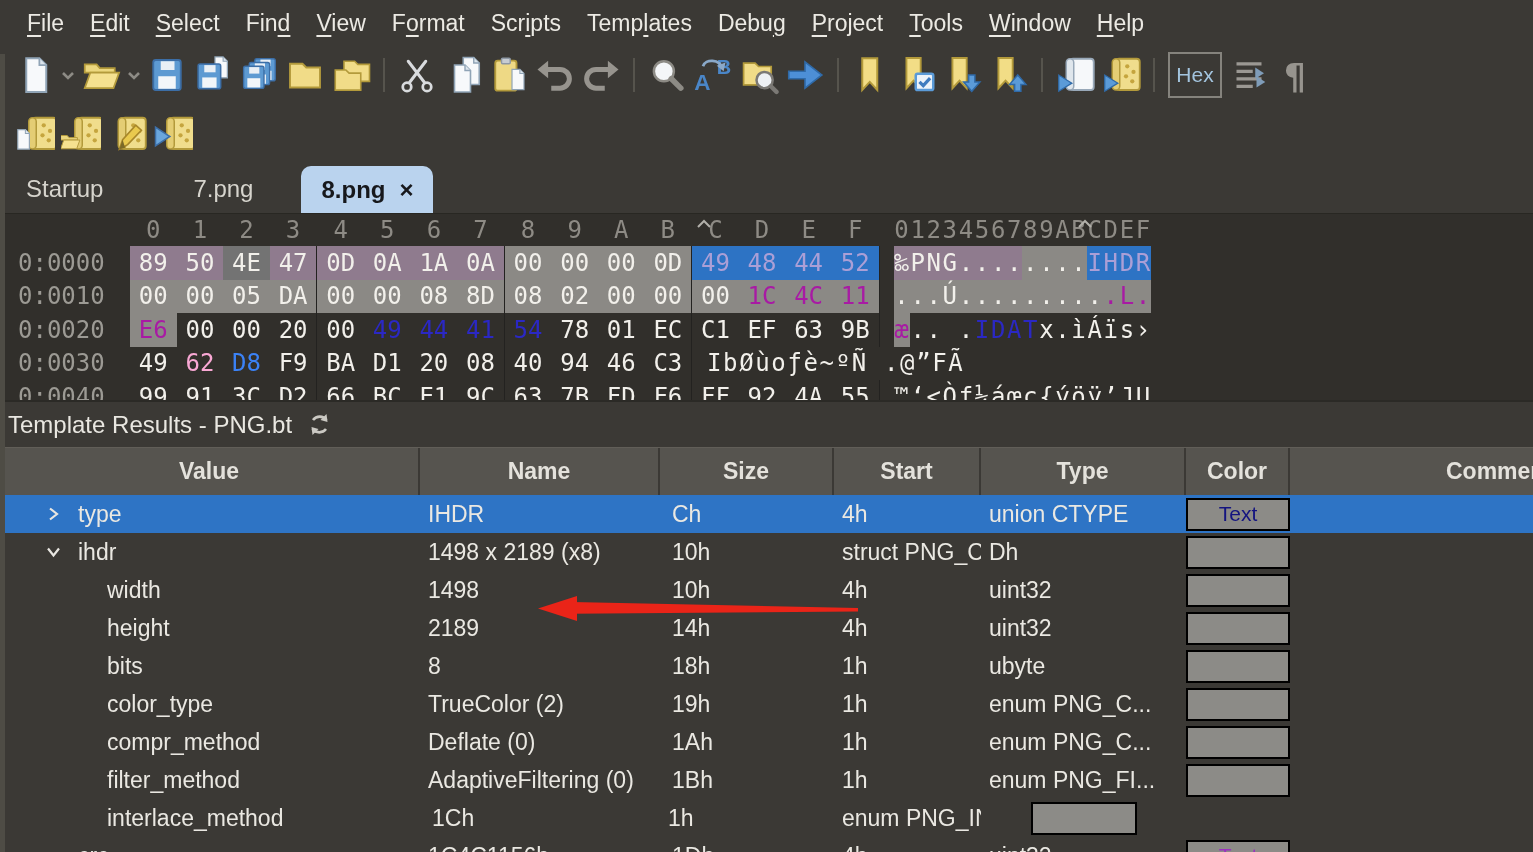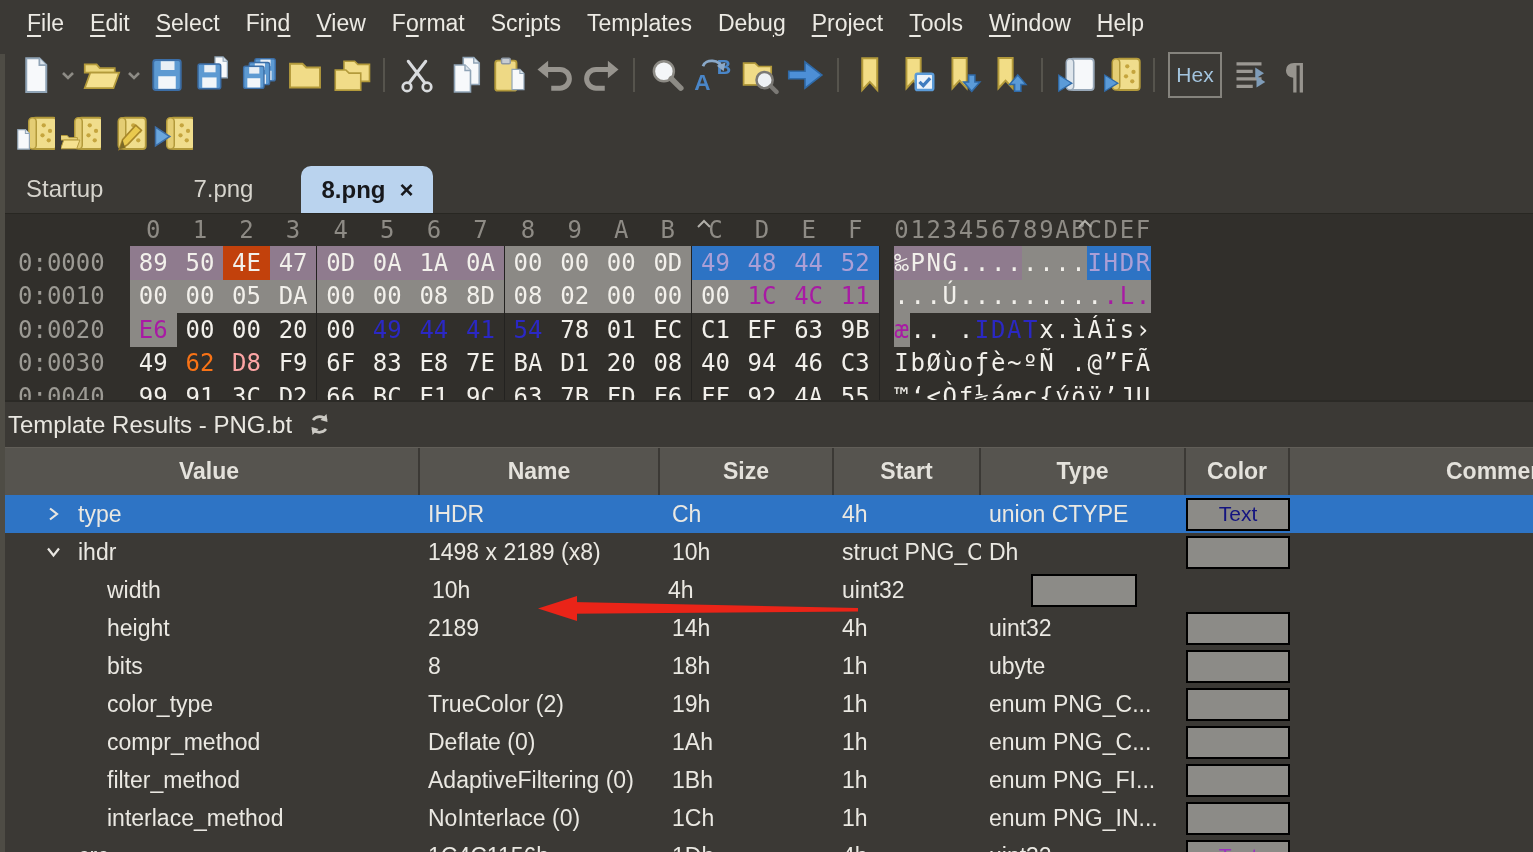--- a/index.html
+++ b/index.html
@@ -481,21 +481,21 @@
             <div class="acell">E</div>
             <div class="acell">F</div>
           </div>
         </div>
         <div class="hexrow">
           <div class="haddr">0:0000</div>
           <div class="bwrap">
             <div class="bgrp">
               <div class="bcell" style="background: rgb(143, 123, 142); color: rgb(242, 240, 235);">89</div>
               <div class="bcell" style="background: rgb(143, 123, 142); color: rgb(242, 240, 235);">50</div>
-              <div class="bcell" style="background: #c2410c; color: rgb(242, 240, 235);">4E</div>
+              <div class="bcell" style="background: #737373; color: rgb(242, 240, 235);">4E</div>
               <div class="bcell" style="background: rgb(143, 123, 142); color: rgb(242, 240, 235);">47</div>
             </div>
             <div class="bgrp">
               <div class="bcell" style="background: rgb(143, 123, 142); color: rgb(242, 240, 235);">0D</div>
               <div class="bcell" style="background: rgb(143, 123, 142); color: rgb(242, 240, 235);">0A</div>
               <div class="bcell" style="background: rgb(143, 123, 142); color: rgb(242, 240, 235);">1A</div>
               <div class="bcell" style="background: rgb(143, 123, 142); color: rgb(242, 240, 235);">0A</div>
             </div>
             <div class="bgrp">
               <div class="bcell" style="background: rgb(139, 137, 133); color: rgb(242, 240, 235);">00</div>
@@ -621,29 +621,23 @@
             <div class="acell" style="color: rgb(242, 240, 235);">ï</div>
             <div class="acell" style="color: rgb(242, 240, 235);">s</div>
             <div class="acell" style="color: rgb(242, 240, 235);">›</div>
           </div>
         </div>
         <div class="hexrow">
           <div class="haddr">0:0030</div>
           <div class="bwrap">
             <div class="bgrp">
               <div class="bcell" style="color: rgb(242, 240, 235);">49</div>
-              <div class="bcell" style="color: #f97316;">62</div>
-              <div class="bcell" style="color: #fca5a5;">D8</div>
+              <div class="bcell" style="color: #f9a8d4;">62</div>
+              <div class="bcell" style="color: #3b82f6;">D8</div>
               <div class="bcell" style="color: rgb(242, 240, 235);">F9</div>
-            </div>
-            <div class="bgrp">
-              <div class="bcell" style="color: rgb(242, 240, 235);">6F</div>
-              <div class="bcell" style="color: rgb(242, 240, 235);">83</div>
-              <div class="bcell" style="color: rgb(242, 240, 235);">E8</div>
-              <div class="bcell" style="color: rgb(242, 240, 235);">7E</div>
             </div>
             <div class="bgrp">
               <div class="bcell" style="color: rgb(242, 240, 235);">BA</div>
               <div class="bcell" style="color: rgb(242, 240, 235);">D1</div>
               <div class="bcell" style="color: rgb(242, 240, 235);">20</div>
               <div class="bcell" style="color: rgb(242, 240, 235);">08</div>
             </div>
             <div class="bgrp">
               <div class="bcell" style="color: rgb(242, 240, 235);">40</div>
               <div class="bcell" style="color: rgb(242, 240, 235);">94</div>
@@ -783,20 +777,21 @@
           <div class="tcell c-size">Dh</div>
           <div class="tcell c-color">
             <div class="cbox"></div>
           </div>
           <div class="tcell c-comment"></div>
         </div>
         <div class="trow">
           <div class="tcell c-name">
             <span class="lbl lvl1">width</span>
           </div>
+          <div class="tcell c-value">1498</div>
           <div class="tcell c-start">10h</div>
           <div class="tcell c-size">4h</div>
           <div class="tcell c-type">uint32</div>
           <div class="tcell c-color">
             <div class="cbox"></div>
           </div>
           <div class="tcell c-comment"></div>
         </div>
         <div class="trow">
           <div class="tcell c-name">
@@ -860,21 +855,20 @@
           <div class="tcell c-type">enum PNG_FI...</div>
           <div class="tcell c-color">
             <div class="cbox"></div>
           </div>
           <div class="tcell c-comment"></div>
         </div>
         <div class="trow">
           <div class="tcell c-name">
             <span class="lbl lvl1">interlace_method</span>
           </div>
-          <div class="tcell c-value">NoInterlace (0)</div>
           <div class="tcell c-start">1Ch</div>
           <div class="tcell c-size">1h</div>
           <div class="tcell c-type">enum PNG_IN...</div>
           <div class="tcell c-color">
             <div class="cbox"></div>
           </div>
           <div class="tcell c-comment"></div>
         </div>
         <div class="trow">
           <div class="tcell c-name">

